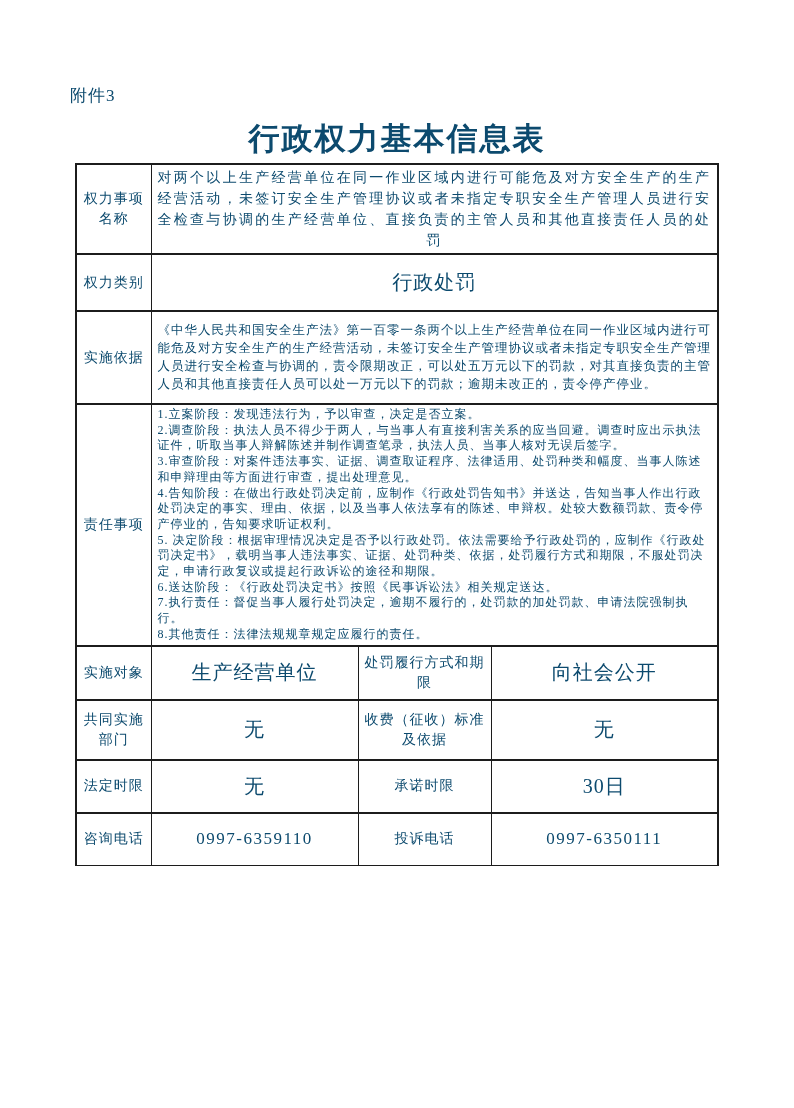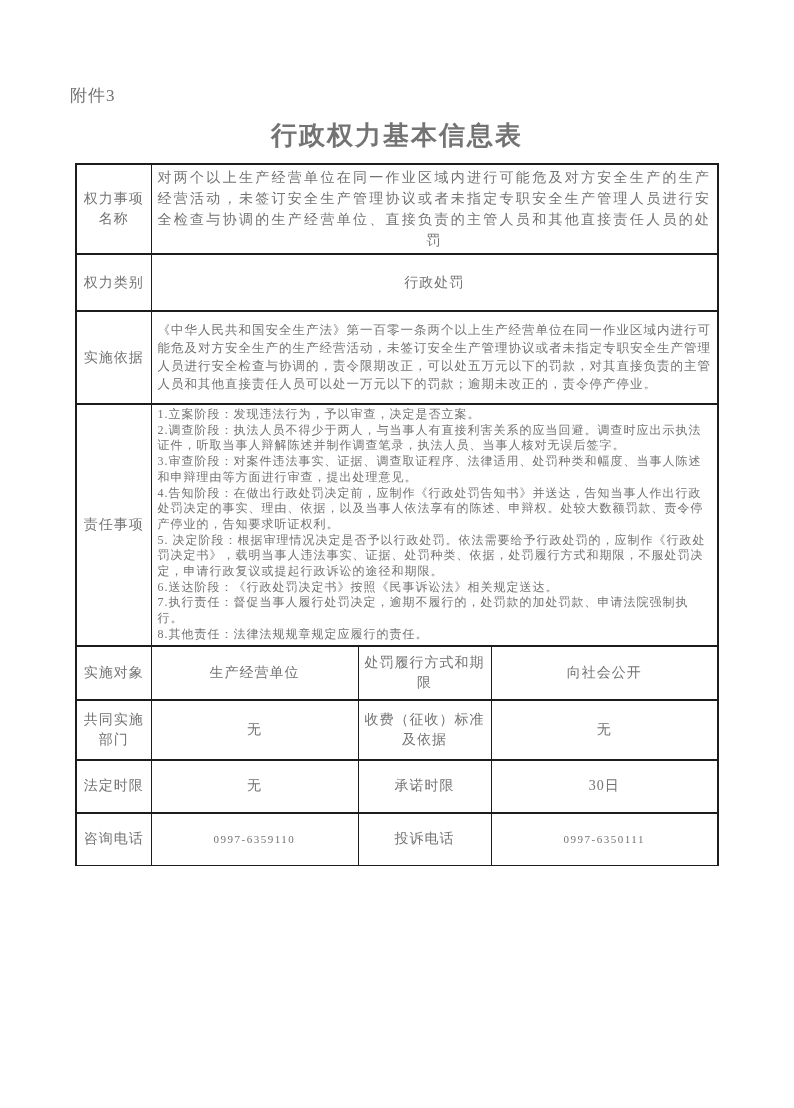--- a/index.html
+++ b/index.html
@@ -6,38 +6,38 @@
     margin: 0;
     padding: 0;
     background: #ffffff;
   }
   .page {
     position: relative;
     width: 794px;
     height: 866px;
     background: #ffffff;
     font-family: "Liberation Serif", serif;
-    color: #737373;
+    color: #0c4a6e;
     overflow: hidden;
   }
   .attachment {
     position: absolute;
     left: 70px;
     top: 84px;
     font-size: 17px;
     letter-spacing: 1px;
   }
   .doc-title {
     position: absolute;
     left: 0;
     top: 118px;
     width: 100%;
     margin: 0;
     text-align: center;
-    font-size: 26px;
+    font-size: 31px;
     font-weight: bold;
     letter-spacing: 2px;
   }
   table.info {
     position: absolute;
     left: 75px;
     top: 163px;
     border-collapse: collapse;
     table-layout: fixed;
     width: 642px;
@@ -52,21 +52,21 @@
     overflow: hidden;
   }
   td.lbl {
     text-align: center;
     font-size: 14px;
     letter-spacing: 1px;
     line-height: 20px;
   }
   td.ctr {
     text-align: center;
-    font-size: 14px;
+    font-size: 20px;
     letter-spacing: 1px;
   }
   td.name-val {
     font-size: 14px;
     letter-spacing: 2px;
     line-height: 21px;
     text-align: justify;
     text-align-last: center;
     padding: 0 10px;
   }
@@ -84,21 +84,21 @@
     padding: 2px 7px;
     vertical-align: middle;
     margin-left: 36px;
   }
   td.duty-val .duty-line {
     line-height: 15.7px;
     text-align: left;
   }
   td.phone-val {
     text-align: center;
-    font-size: 11px;
+    font-size: 17px;
     letter-spacing: 1.5px;
   }
 </style>
 </head>
 <body>
 
 <div class="page">
 
   <div class="attachment">附件3</div>
 

